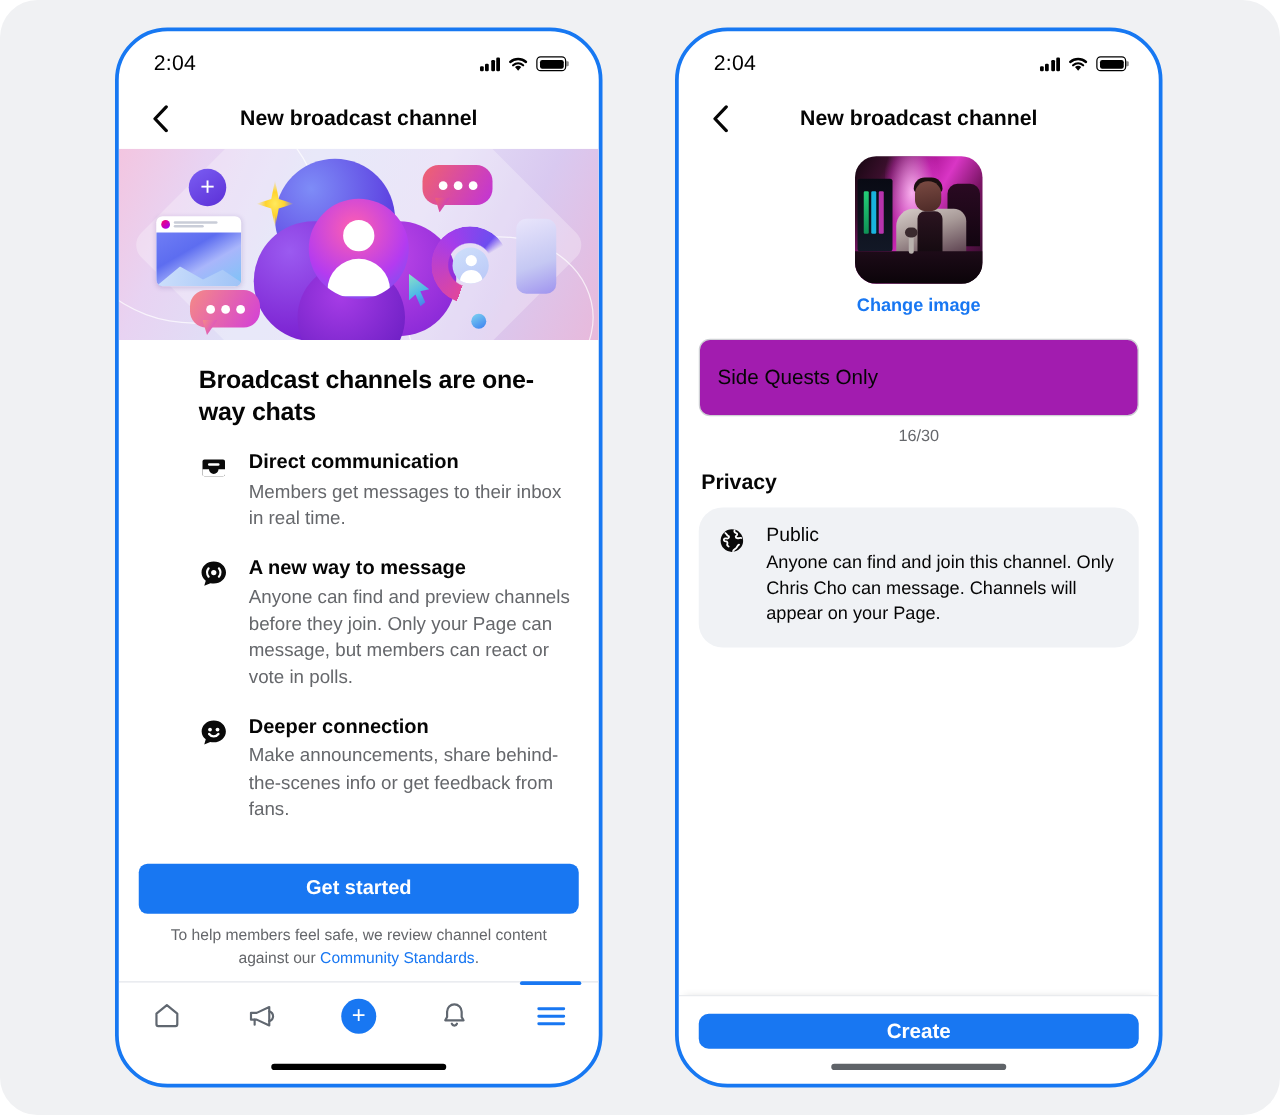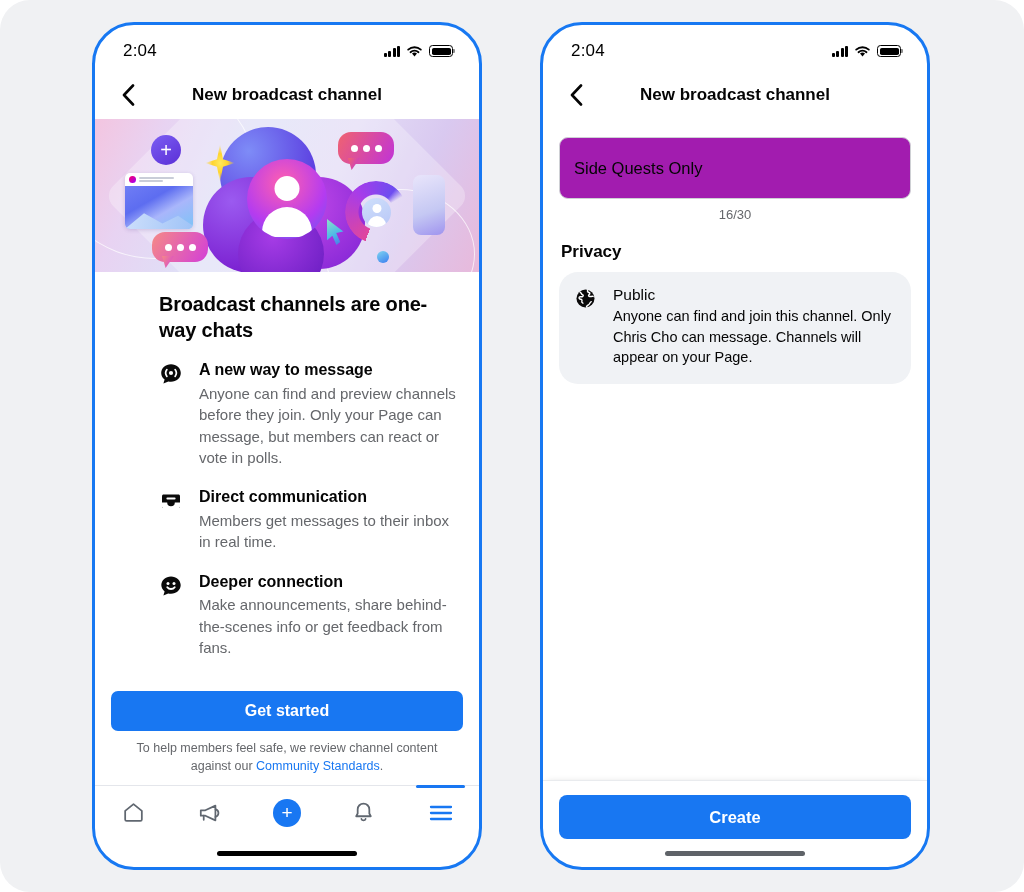--- a/index.html
+++ b/index.html
@@ -335,21 +335,21 @@
   .privacy-card .ico { flex: 0 0 26px; padding-top: 1px; }
   .privacy-card h4 { font-size: 15.5px; font-weight: normal; color: #050505; margin-bottom: 2px; }
   .privacy-card p { font-size: 14.5px; color: #050505; line-height: 1.42; }
   .r-spacer { flex: 1 1 auto; }
   .r-footer {
     flex: 0 0 auto; padding: 14px 16px 0 16px;
     border-top: 1px solid #e9ebee;
     box-shadow: 0 -3px 6px -4px rgba(0,0,0,.12);
   }
   .btn-create {
-    width: 100%; height: 44px; border: none; border-radius: 8px;
+    width: 100%; height: 28px; border: none; border-radius: 8px;
     background: #1877f2; color: #fff;
     font-family: "Liberation Sans", sans-serif;
     font-size: 16.5px; font-weight: bold; cursor: pointer;
   }
 </style>
 </head>
 <body>
 
 <div class="canvas">
 
@@ -429,43 +429,43 @@
         <div class="cursor"></div>
         <div class="dot-end"></div>
       </div>
 
       <div class="content">
         <div class="h1">Broadcast channels are one-way chats</div>
 
         <div class="feature">
           <div class="ico">
             <svg width="24" height="24" viewBox="0 0 24 24">
+              <path d="M4.6 5.6h14.8c.9 0 1.6.7 1.6 1.6v10.2c0 .9-.7 1.6-1.6 1.6H4.6c-.9 0-1.6-.7-1.6-1.6V7.2c0-.9.7-1.6 1.6-1.6z" fill="#0a0a0a"></path>
+              <path d="M3 13.4h5.2a3.8 3.8 0 0 0 7.6 0H21v4c0 .9-.7 1.6-1.6 1.6H4.6c-.9 0-1.6-.7-1.6-1.6z" fill="#fff"></path>
+              <rect x="7.4" y="8.6" width="9.2" height="1.9" rx=".95" fill="#fff"></rect>
+            </svg>
+          </div>
+          <div class="ftxt">
+            <h3>Direct communication</h3>
+            <p>Members get messages to their inbox in real time.</p>
+          </div>
+        </div>
+
+        <div class="feature">
+          <div class="ico">
+            <svg width="24" height="24" viewBox="0 0 24 24">
               <path d="M12 2.2c5.4 0 9.8 3.9 9.8 8.8 0 4.9-4.4 8.8-9.8 8.8a11 11 0 0 1-2.6-.3l-5 2 1.2-4A8.4 8.4 0 0 1 2.2 11c0-4.9 4.4-8.8 9.8-8.8z" fill="#0a0a0a"></path>
               <circle cx="12" cy="11" r="2.1" fill="#fff"></circle>
               <path d="M7.9 7.6a5.6 5.6 0 0 0 0 6.8" stroke="#fff" stroke-width="1.7" fill="none" stroke-linecap="round"></path>
               <path d="M16.1 7.6a5.6 5.6 0 0 1 0 6.8" stroke="#fff" stroke-width="1.7" fill="none" stroke-linecap="round"></path>
             </svg>
           </div>
           <div class="ftxt">
             <h3>A new way to message</h3>
             <p>Anyone can find and preview channels before they join. Only your Page can message, but members can react or vote in polls.</p>
-          </div>
-        </div>
-
-        <div class="feature">
-          <div class="ico">
-            <svg width="24" height="24" viewBox="0 0 24 24">
-              <path d="M4.6 5.6h14.8c.9 0 1.6.7 1.6 1.6v10.2c0 .9-.7 1.6-1.6 1.6H4.6c-.9 0-1.6-.7-1.6-1.6V7.2c0-.9.7-1.6 1.6-1.6z" fill="#0a0a0a"></path>
-              <path d="M3 13.4h5.2a3.8 3.8 0 0 0 7.6 0H21v4c0 .9-.7 1.6-1.6 1.6H4.6c-.9 0-1.6-.7-1.6-1.6z" fill="#fff"></path>
-              <rect x="7.4" y="8.6" width="9.2" height="1.9" rx=".95" fill="#fff"></rect>
-            </svg>
-          </div>
-          <div class="ftxt">
-            <h3>Direct communication</h3>
-            <p>Members get messages to their inbox in real time.</p>
           </div>
         </div>
 
         <div class="feature">
           <div class="ico">
             <svg width="24" height="24" viewBox="0 0 24 24">
               <path d="M12 2.4c5.4 0 9.7 3.9 9.7 8.7s-4.3 8.7-9.7 8.7c-1 0-1.9-.1-2.8-.3l-4.8 2 1.2-4.1a8.3 8.3 0 0 1-3.3-6.3c0-4.8 4.3-8.7 9.7-8.7z" fill="#0a0a0a"></path>
               <circle cx="9" cy="9.6" r="1.5" fill="#fff"></circle>
               <circle cx="15" cy="9.6" r="1.5" fill="#fff"></circle>
               <path d="M8.3 13.2a4.6 4.6 0 0 0 7.4 0" stroke="#fff" stroke-width="1.9" fill="none" stroke-linecap="round"></path>
@@ -546,20 +546,34 @@
       <div class="nav-back">
         <svg width="13" height="22" viewBox="0 0 13 22">
           <path d="M11 1.5 L2 11 L11 20.5" stroke="#050505" stroke-width="2.6" fill="none" stroke-linecap="round" stroke-linejoin="round"></path>
         </svg>
       </div>
       <div class="nav-title">New broadcast channel</div>
     </div>
 
     <div class="r-body">
 
+      <div class="img-wrap">
+        <div class="thumb">
+          <div class="wallglow"></div>
+          <div class="monitor"></div>
+          <div class="chair"></div>
+          <div class="person-body"></div>
+          <div class="person-shirt"></div>
+          <div class="person-hair"></div>
+          <div class="person-head"></div>
+          <div class="desk"></div>
+          <div class="mic"></div>
+        </div>
+        <div class="change-img">Change image</div>
+      </div>
 
       <div class="name-field">
         <input type="text" value="Side Quests Only" style="">
       </div>
       <div class="counter">16/30</div>
 
       <div class="sec-title">Privacy</div>
 
       <div class="privacy-card">
         <div class="ico">

